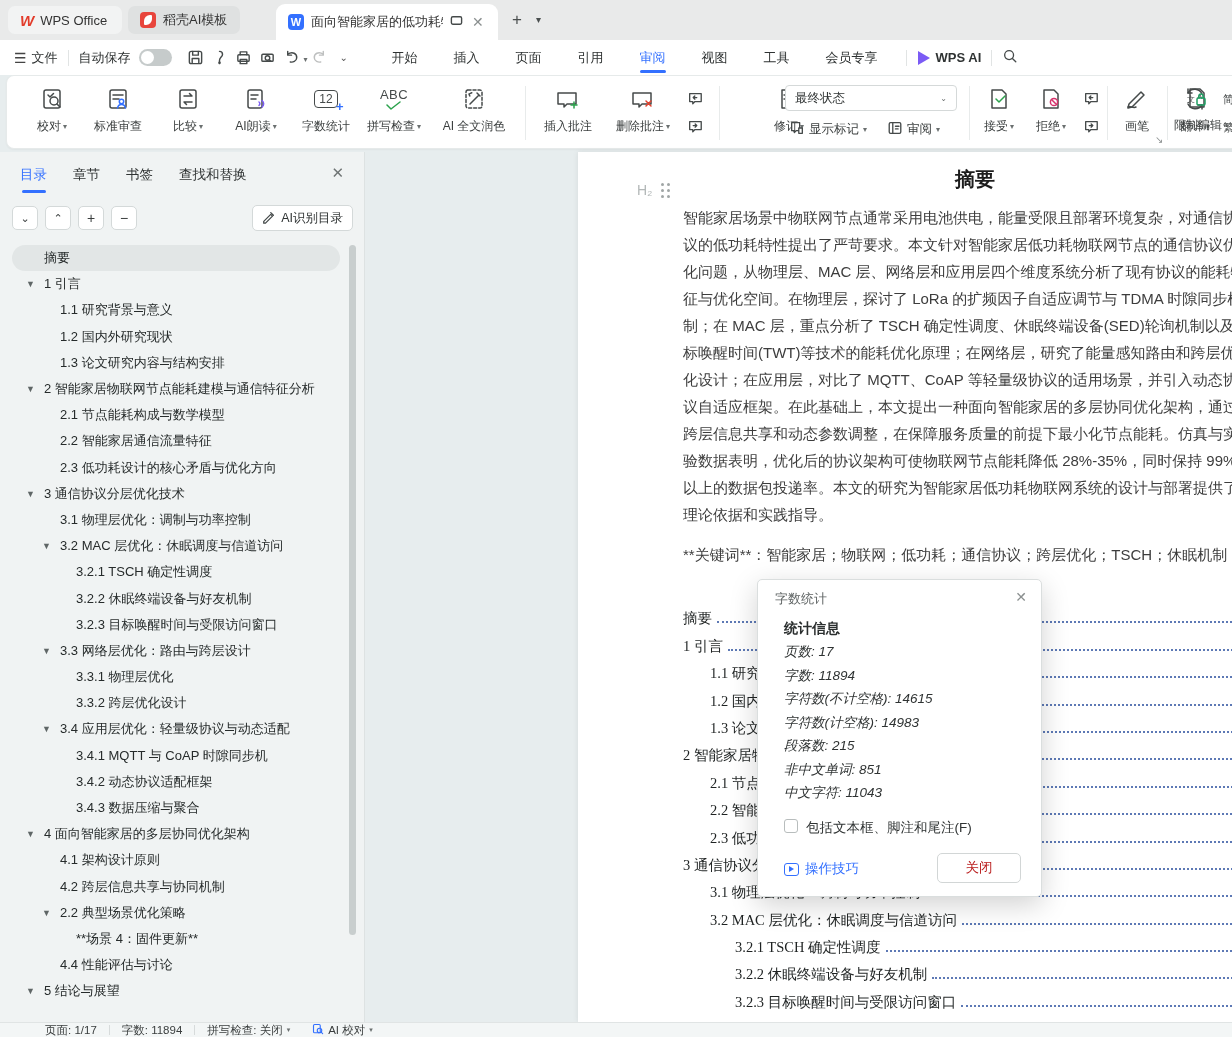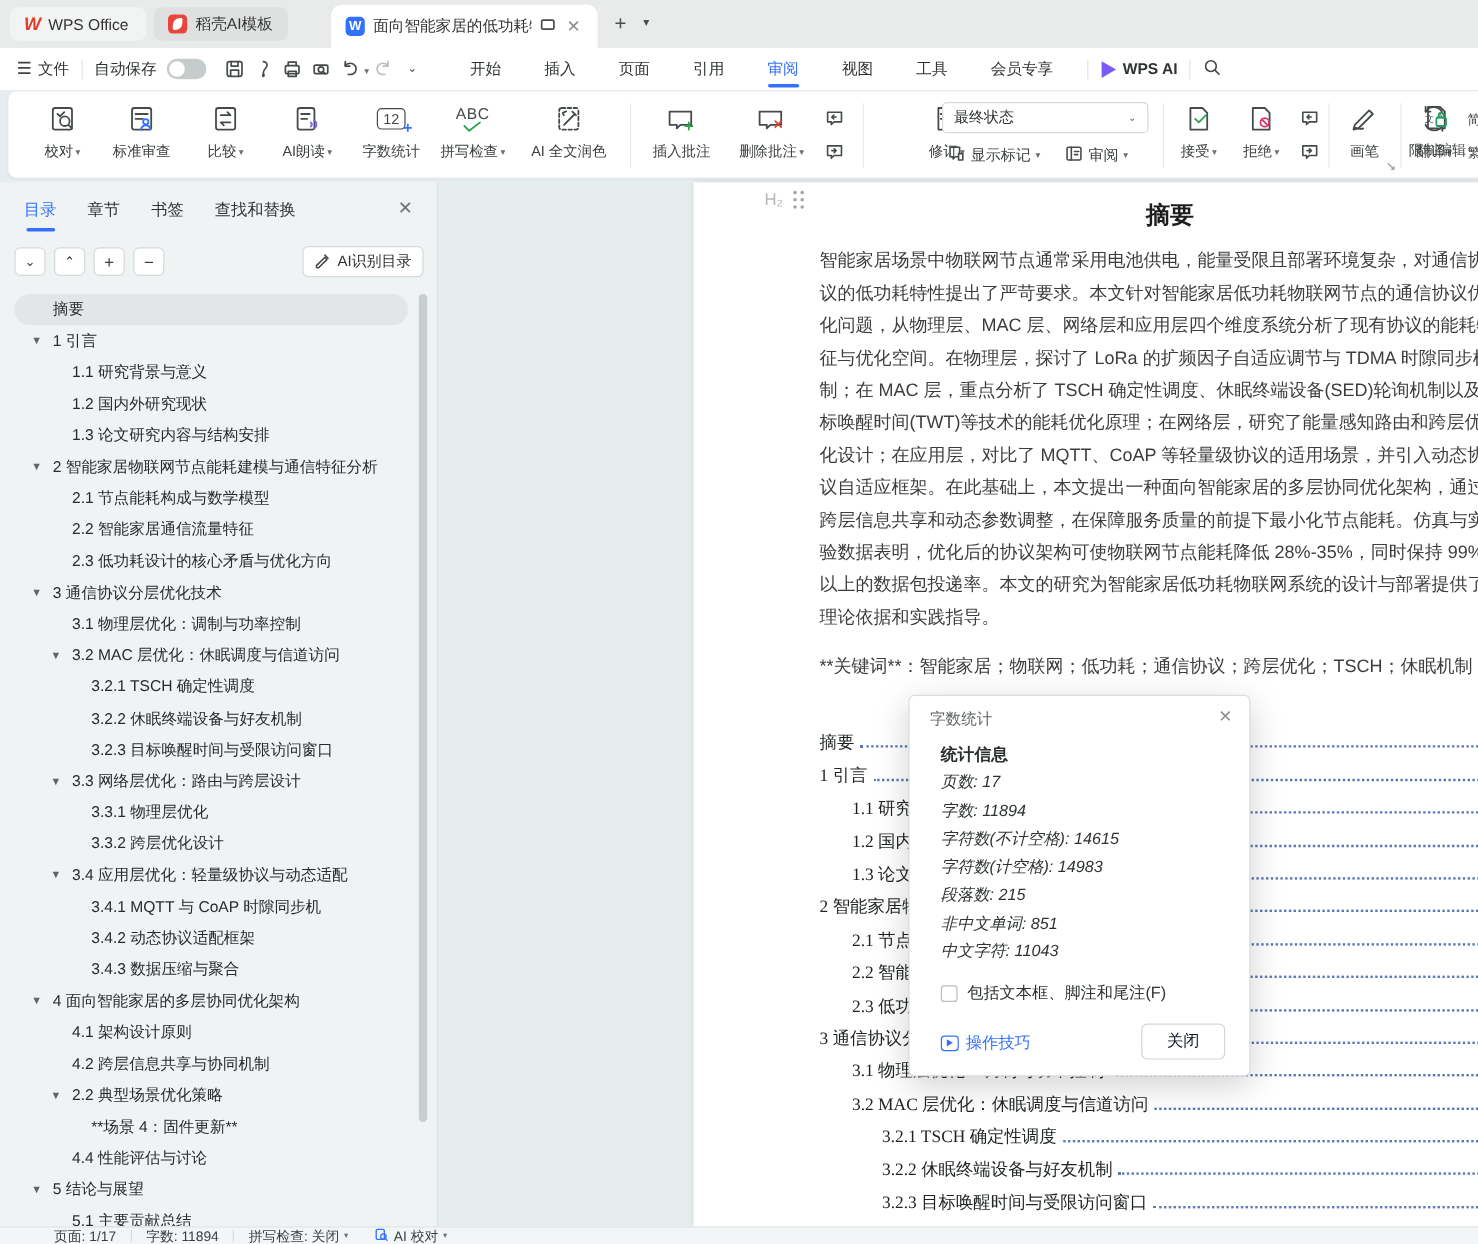--- a/index.html
+++ b/index.html
@@ -68,21 +68,21 @@
   .o-row.sel .o-text { padding-left:32px; }
   .o-arrow { position:absolute; font-size:9px; color:#5f6666; }
   .lvl0 .o-arrow { left:26px; } .lvl0 .o-text { padding-left:44px; }
   .lvl1 .o-arrow { left:42px; } .lvl1 .o-text { padding-left:60px; } .lvl2 .o-text { padding-left:76px; }
   .o-text { white-space:nowrap; overflow:hidden; }
   .sb-scroll { position:absolute; left:349px; top:93px; width:7px; height:690px; border-radius:4px; background:#c8cece; }
 
   
   .docarea { position:absolute; left:366px; top:152px; width:866px; height:870px; background:#e7edee; }
   .page { position:absolute; left:212px; top:0; width:794px; height:870px; background:#fff; box-shadow:0 0 6px rgba(0,0,0,.08); overflow:hidden; }
-  .h2mark { position:absolute; left:59px; top:6px; display:flex; align-items:center; gap:8px; color:#b3b8b8; font-size:14px; }
+  .h2mark { position:absolute; left:59px; top:30px; display:flex; align-items:center; gap:8px; color:#b3b8b8; font-size:14px; }
   .dots6 { display:grid; grid-template-columns:repeat(2,3px); grid-gap:3px; }
   .dots6 i { width:3px; height:3px; border-radius:50%; background:#a0a6a6; }
   .doc-heading { position:absolute; left:0; top:14px; width:794px; text-align:center; font-size:20px; font-weight:700; color:#1d1d1d; }
   .abstract { position:absolute; left:105px; top:52px; width:660px; }
   .abs-line { height:27px; line-height:27px; font-size:15px; color:#3d3d3d; white-space:nowrap; }
   .keywords { position:absolute; left:105px; top:394px; width:660px; font-size:15px; color:#3d3d3d; white-space:nowrap; }
   .toc-title { position:absolute; left:0; top:426px; width:794px; text-align:center; font-size:16.5px; color:#1d1d1d; font-family:"Liberation Serif","DejaVu Serif",serif; }
   .toc { position:absolute; left:105px; top:452px; width:689px; font-family:"Liberation Serif","DejaVu Serif",serif; }
   .t-row { height:27.4px; display:flex; align-items:flex-end; font-size:14.5px; color:#1f2323; }
   .t-row .t-label { white-space:nowrap; padding-bottom:3px; }
@@ -90,26 +90,26 @@
   .t-row.lvl2 .t-label { margin-left:52px; }
   .t-leader { flex:1; border-bottom:2px dotted #5d79b5; margin:0 0 8px 5px; }
 
   
   .dialog { position:absolute; left:391px; top:427px; width:285px; height:318px; background:#fff; border:1px solid #dadede; border-radius:5px; box-shadow:0 8px 28px rgba(0,0,0,.18); }
   .dlg-title { position:absolute; left:17px; top:10px; font-size:13px; color:#5f6464; }
   .dlg-x { position:absolute; right:14px; top:9px; font-size:14px; color:#8a8f8f; }
   .dlg-section { position:absolute; left:26px; top:40px; font-size:14px; font-weight:700; color:#2b2f2f; }
   .dlg-stats { position:absolute; left:26px; top:60px;font-style:italic; }
   .stat-line { height:23.5px; line-height:23.5px; font-size:13.5px; color:#2f3333; white-space:nowrap; }
-  .dlg-check { position:absolute; left:26px; top:239px; display:flex; align-items:center; gap:8px; font-size:13.5px; color:#2f3333; }
+  .dlg-check { position:absolute; left:26px; top:239px; display:flex; align-items:flex-start; gap:8px; font-size:13.5px; color:#2f3333; }
   .cbox { width:14px; height:14px; border:1px solid #b8bdbd; border-radius:3px; background:#fff; }
   .dlg-link { position:absolute; left:26px; top:280px; display:flex; align-items:center; gap:6px; font-size:13.5px; color:#3370ff; }
   .play-ico { width:15px; height:13px; border:1.4px solid #3370ff; border-radius:3px; position:relative; }
   .play-ico::after { content:""; position:absolute; left:4px; top:2.2px; border-left:5px solid #3370ff; border-top:3.2px solid transparent; border-bottom:3.2px solid transparent; }
-  .dlg-close { position:absolute; right:20px; top:273px; width:70px; height:30px; border:1px solid #d2d6d6; border-radius:5px; background:#fff; display:flex; align-items:center; justify-content:center; font-size:13.5px; color:#0f172a; }
+  .dlg-close { position:absolute; right:20px; top:273px; width:84px; height:30px; border:1px solid #d2d6d6; border-radius:5px; background:#fff; display:flex; align-items:center; justify-content:center; font-size:13.5px; color:#b91c1c; }
 
   
   .statusbar { position:absolute; left:0; top:1022px; width:1232px; height:15px; background:#f3f6f6; border-top:1px solid #e0e4e4; display:flex; align-items:center; font-size:11.5px; color:#3a3e3e; }
   .st-item { display:flex; align-items:center; gap:4px; white-space:nowrap; }
   .st-sep { width:1px; height:10px; background:#d7dbdb; margin:0 12px; }
   .st-caret { font-size:7px; color:#6b7070; }
 
   svg { stroke:#454a4a; stroke-width:1.5; fill:none; stroke-linecap:round; stroke-linejoin:round; }
 </style>
 </head>
@@ -617,23 +617,20 @@
       <div class="o-row lvl2">
         <span class="o-text">**场景 4：固件更新**</span>
       </div>
       <div class="o-row lvl1">
         <span class="o-text">4.4 性能评估与讨论</span>
       </div>
       <div class="o-row lvl0">
         <span class="o-arrow">▼</span>
         <span class="o-text">5 结论与展望</span>
       </div>
-      <div class="o-row lvl1">
-        <span class="o-text">5.1 主要贡献总结</span>
-      </div>
     </div>
   <div class="sb-scroll"></div>
 </div>
 
 <div class="docarea">
   <div class="page">
     <div class="h2mark">
       <span>H₂</span>
       <span class="dots6">
           <i></i>

